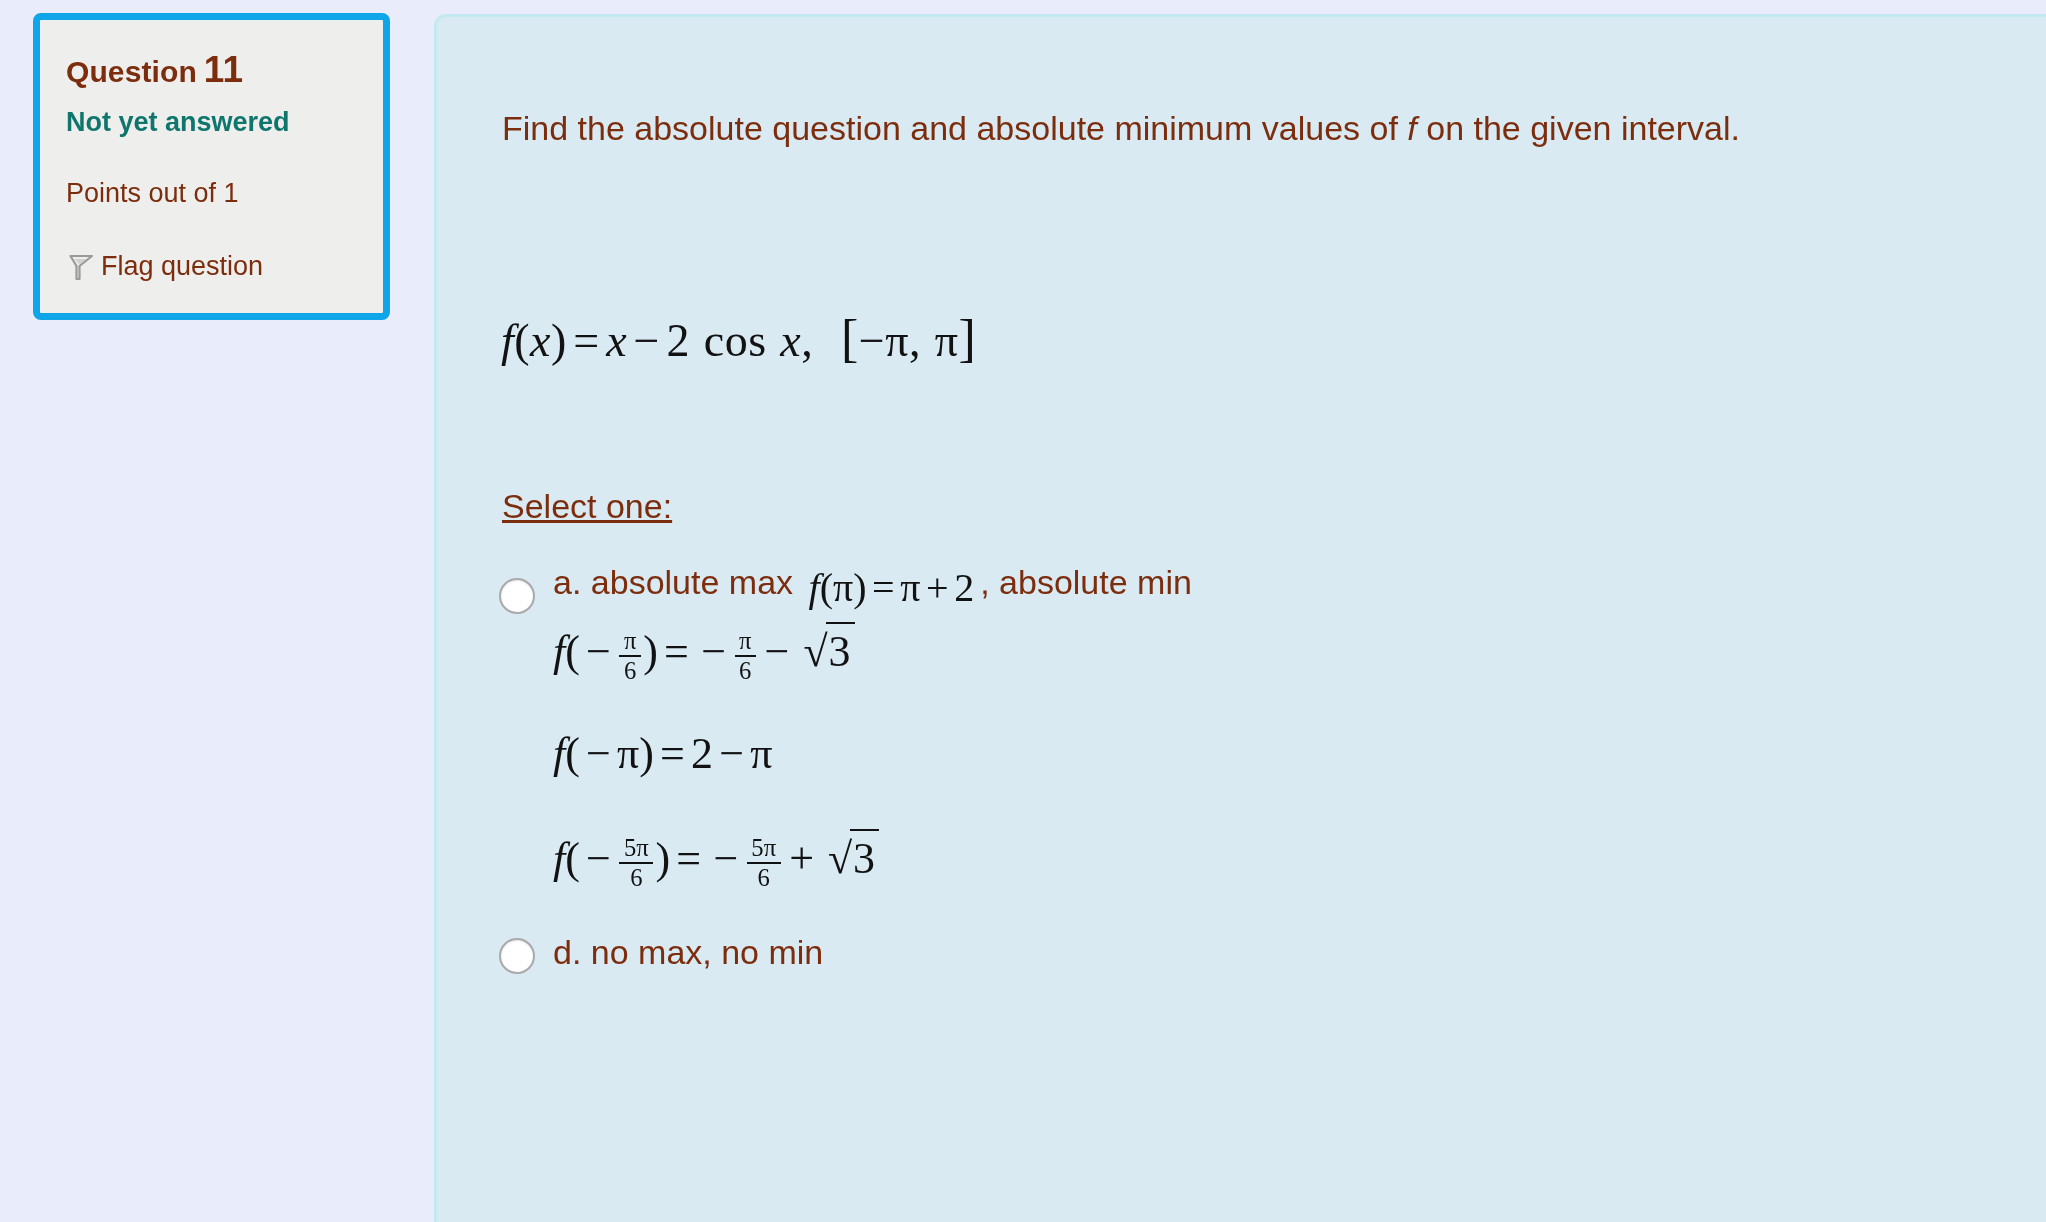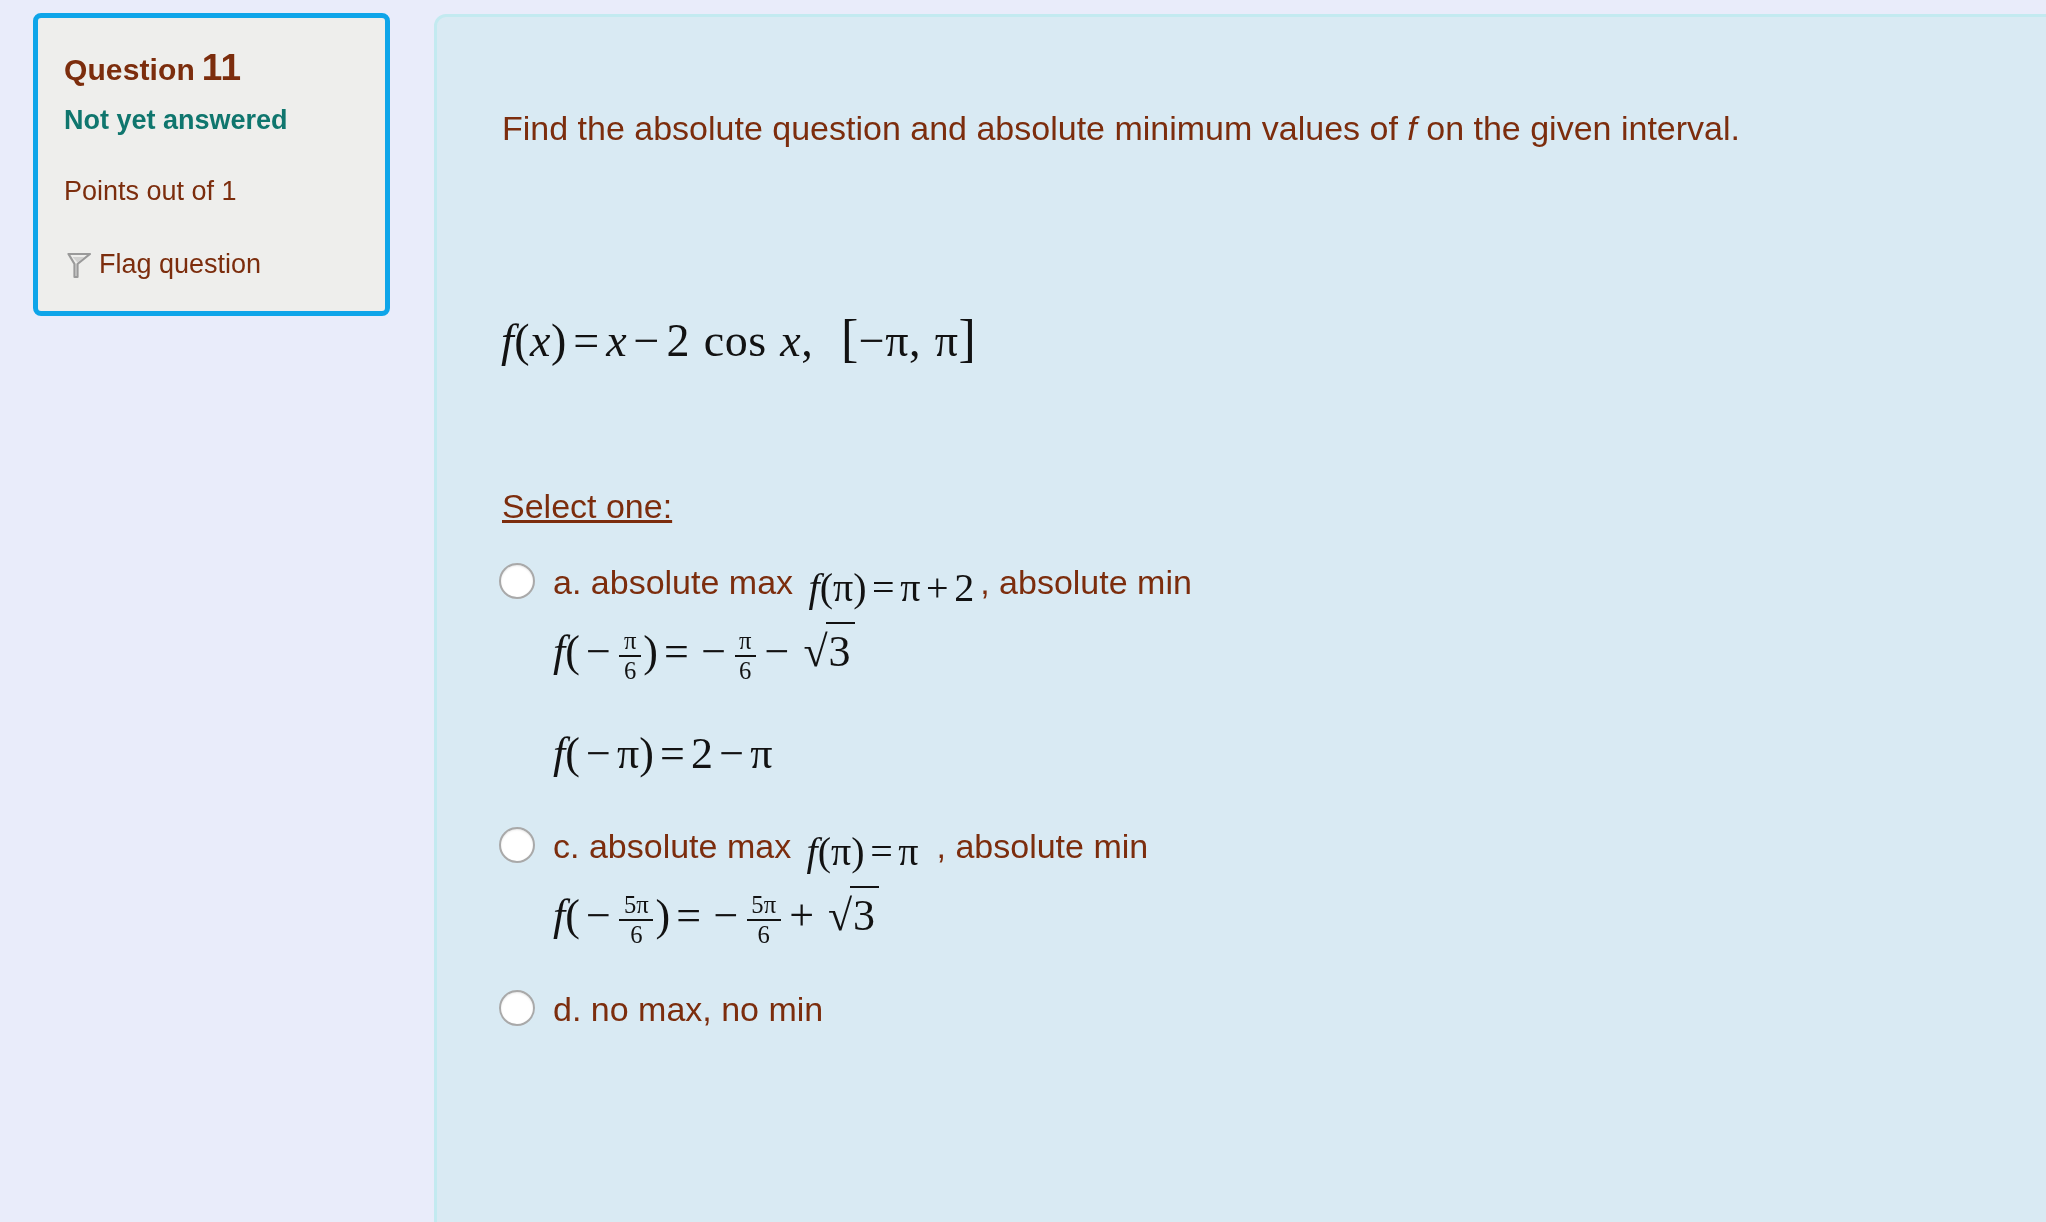--- a/index.html
+++ b/index.html
@@ -22,21 +22,21 @@
   }
 
   
   .info-box {
     position: absolute;
     left: 33px;
     top: 13px;
     width: 357px;
     box-sizing: border-box;
     background: #eeeeec;
-    border: 5px solid #0ea5e9;
+    border: 7px solid #0ea5e9;
     border-radius: 8px;
     padding: 30px 26px 30px 26px;
     color: #7c2d0d;
   }
 
   .q-heading {
     font-size: 30px;
     font-weight: bold;
     color: #7c2d0d;
     letter-spacing: 0.1px;
@@ -164,21 +164,21 @@
     width: 1500px;
   }
 
   .answer {
     position: relative;
     min-height: 56px;
     margin-bottom: 0;
   }
   .answer .line1 {
     display: flex;
-    align-items: flex-start;
+    align-items: flex-end;
     gap: 0;
   }
   .radio {
     width: 36px;
     height: 36px;
     border-radius: 50%;
     background: #ffffff;
     border: 2px solid #a9a9a9;
     box-sizing: border-box;
     flex: 0 0 auto;
@@ -298,28 +298,20 @@
         </div>
       </div>
 
       <div class="answer" style="margin-bottom:42px;">
         <div class="ans-line2 math">
           <span class="fn">f</span><span class="up">(</span><span class="op">−</span><span class="up">π</span><span class="up">)</span><span class="op">=</span><span class="up">2</span><span class="op">−</span><span class="up">π</span>
         </div>
       </div>
 
       <div class="answer" style="margin-bottom:36px;">
-        <div class="line1">
-          <span class="radio"></span>
-          <span class="ans-text">
-            <span>c.</span>
-            <span>absolute max</span>
-            <span class="math"><span class="fn">f</span><span class="up">(</span><span class="up">π</span><span class="up">)</span><span class="op">=</span><span class="up">π</span><span class="sp"></span></span><span>, absolute min</span>
-          </span>
-        </div>
         <div class="ans-line2 math">
           <span class="fn">f</span><span class="up">(</span><span class="op">−</span><span class="frac"><span class="num">5π</span><span class="den">6</span></span><span class="up">)</span><span class="op">=</span><span class="op">−</span><span class="frac"><span class="num">5π</span><span class="den">6</span></span><span class="op">+</span><span class="sqrt"><span class="rad">√</span><span class="radicand">3</span></span>
         </div>
       </div>
 
       <div class="answer">
         <div class="line1">
           <span class="radio"></span>
           <span class="ans-text">
             <span>d.</span>

